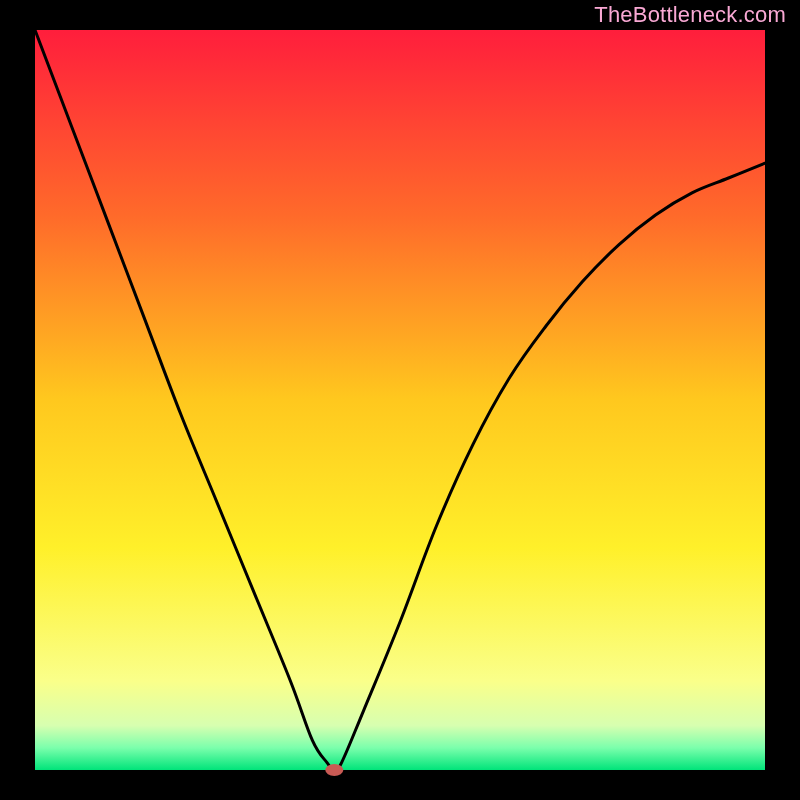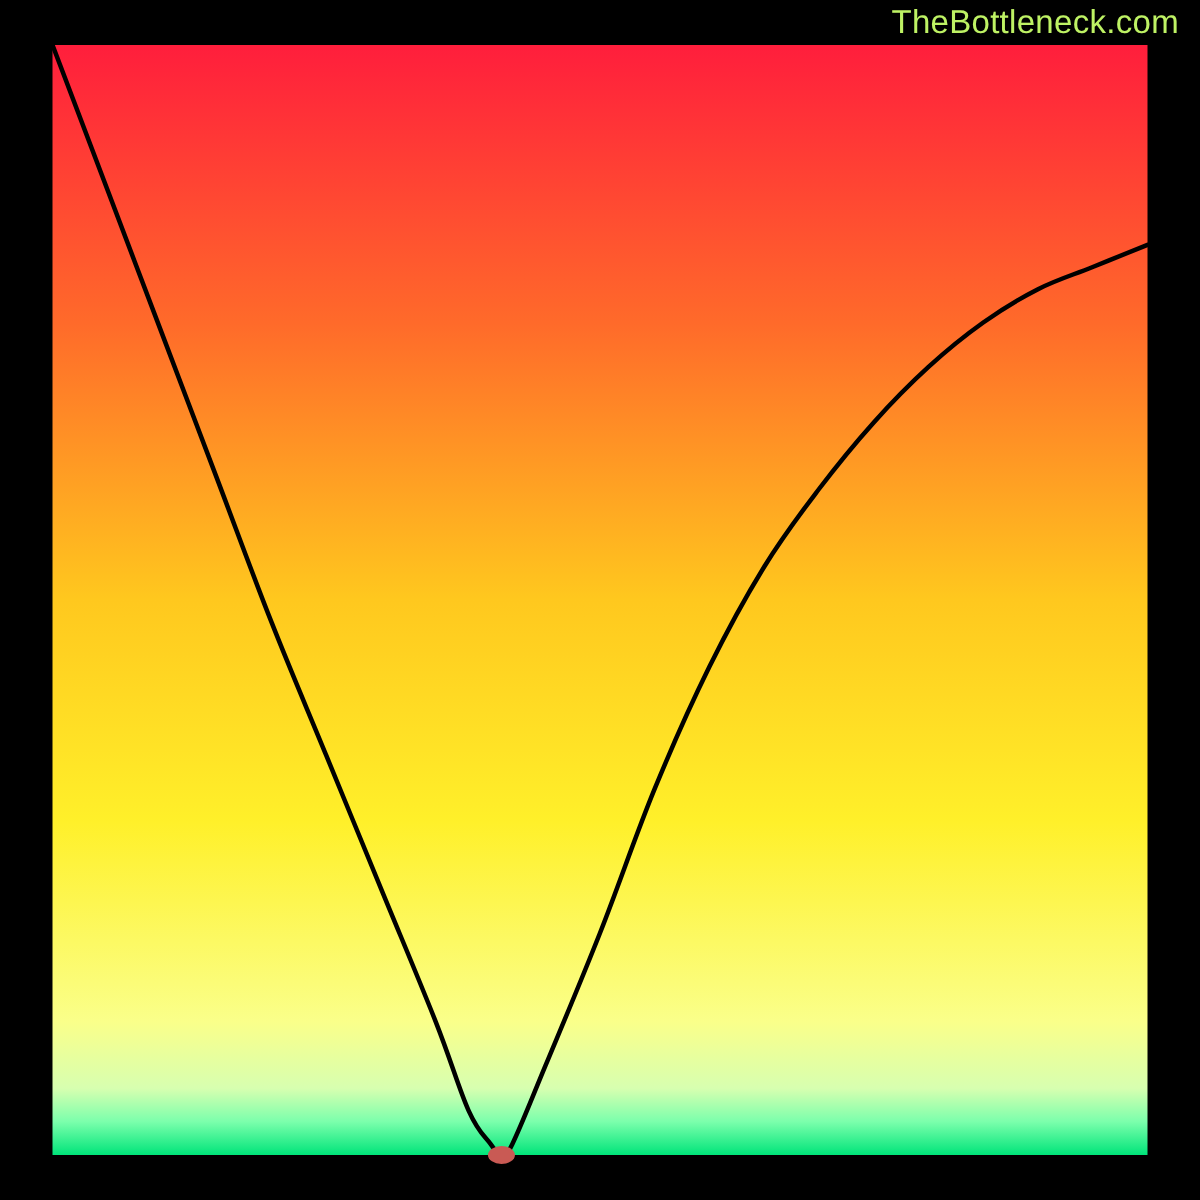--- a/index.html
+++ b/index.html
@@ -16,21 +16,21 @@
     top: 0;
     left: 0;
     width: 800px;
     height: 800px;
     background: #000;
   }
   .watermark {
     position: absolute;
     top: 2px;
     right: 14px;
-    color: #bef264;
+    color: #f9a8d4;
     font-size: 22px;
     font-weight: 500;
     letter-spacing: 0.2px;
     user-select: none;
   }
   svg {
     position: absolute;
     top: 0;
     left: 0;
   }

